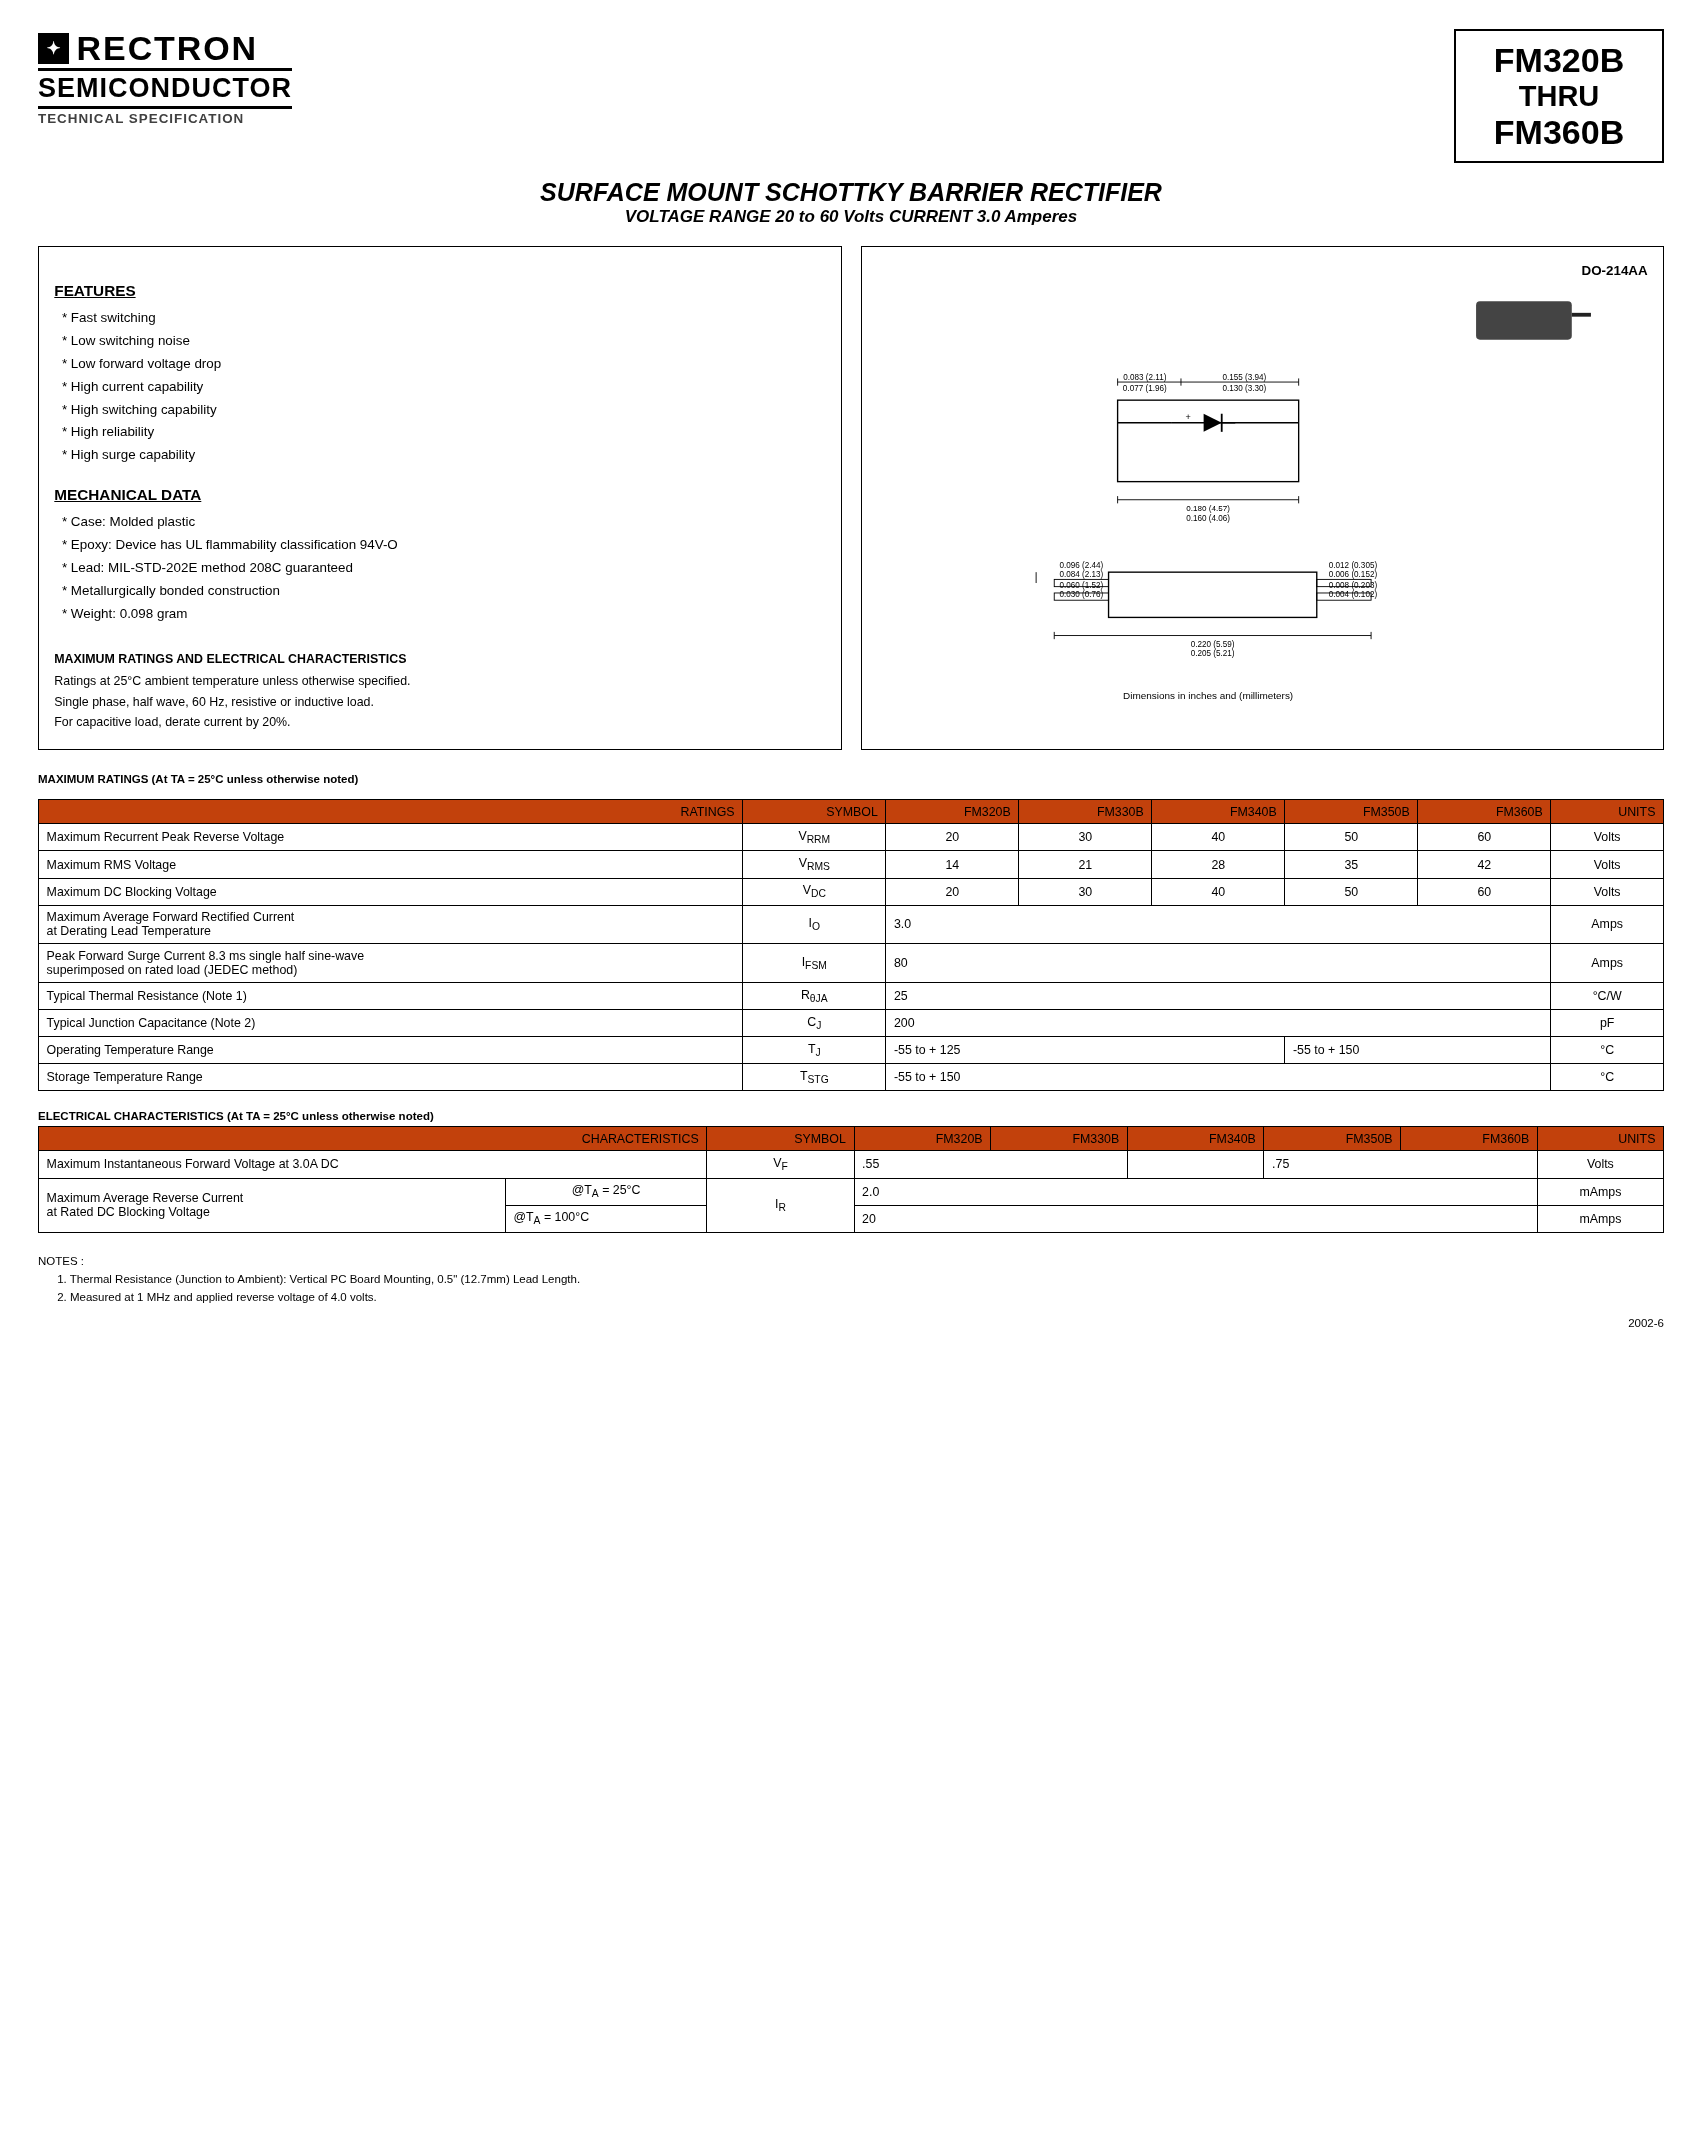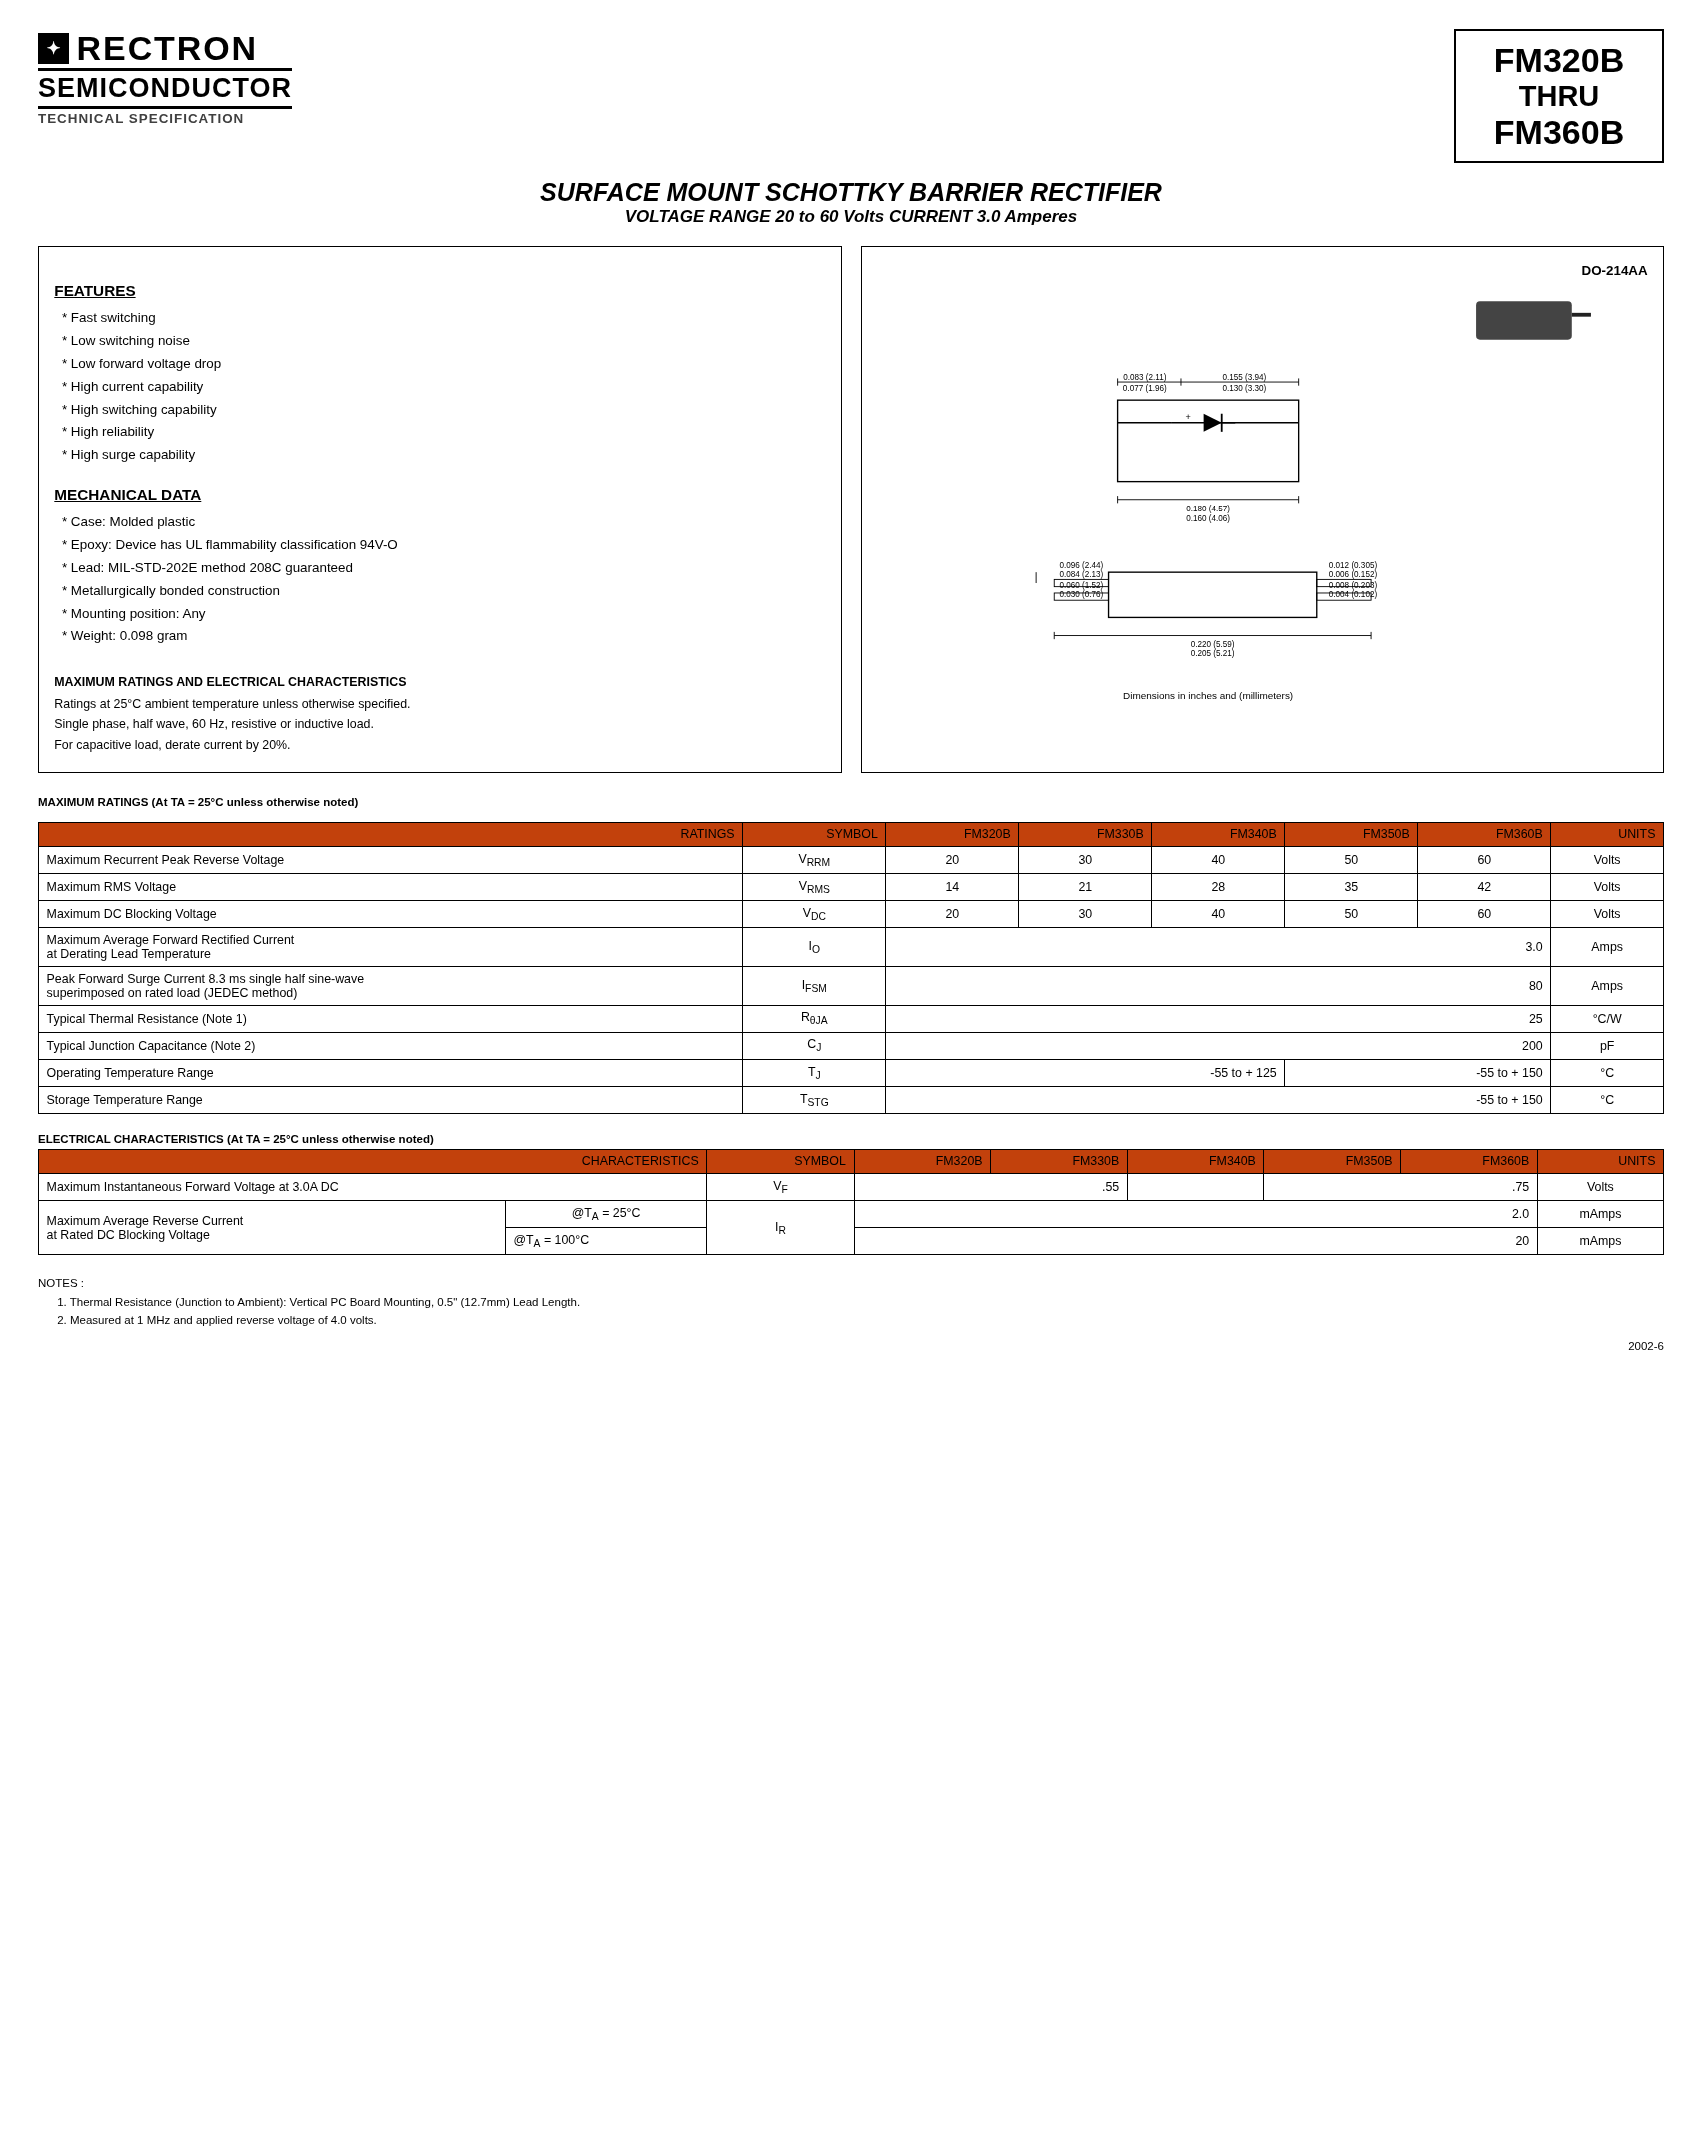--- a/index.html
+++ b/index.html
@@ -177,21 +177,21 @@
     table th {
       background: #c2410c;
       font-weight: normal;
       text-transform: uppercase;
       text-align: right;
     }
     table td:first-child {
       text-align: left;
     }
     table td.center {
-      text-align: right;
+      text-align: left;
     }
 
     .electrical-section {
       margin-top: 9.6px;
     }
     .electrical-note {
       font-size: 11.5px;
       font-weight: bold;
       margin-bottom: 3.8px;
     }
@@ -255,21 +255,20 @@
       <li>High surge capability</li>
     </ul>
 
     <div class="mech-section">
       <div class="section-title">MECHANICAL DATA</div>
       <ul class="feature-list">
         <li>Case: Molded plastic</li>
         <li>Epoxy: Device has UL flammability classification 94V-O</li>
         <li>Lead: MIL-STD-202E method 208C guaranteed</li>
         <li>Metallurgically bonded construction</li>
-        <li>Mounting position: Any</li>
         <li>Weight: 0.098 gram</li>
       </ul>
     </div>
 
     <div class="mech-section" style="margin-top:27px;">
       <div class="ratings-note">MAXIMUM RATINGS AND ELECTRICAL CHARACTERISTICS</div>
       <div class="ratings-subtitle">Ratings at 25°C ambient temperature unless otherwise specified.</div>
       <div class="ratings-subtitle">Single phase, half wave, 60 Hz, resistive or inductive load.</div>
       <div class="ratings-subtitle">For capacitive load, derate current by 20%.</div>
     </div>

